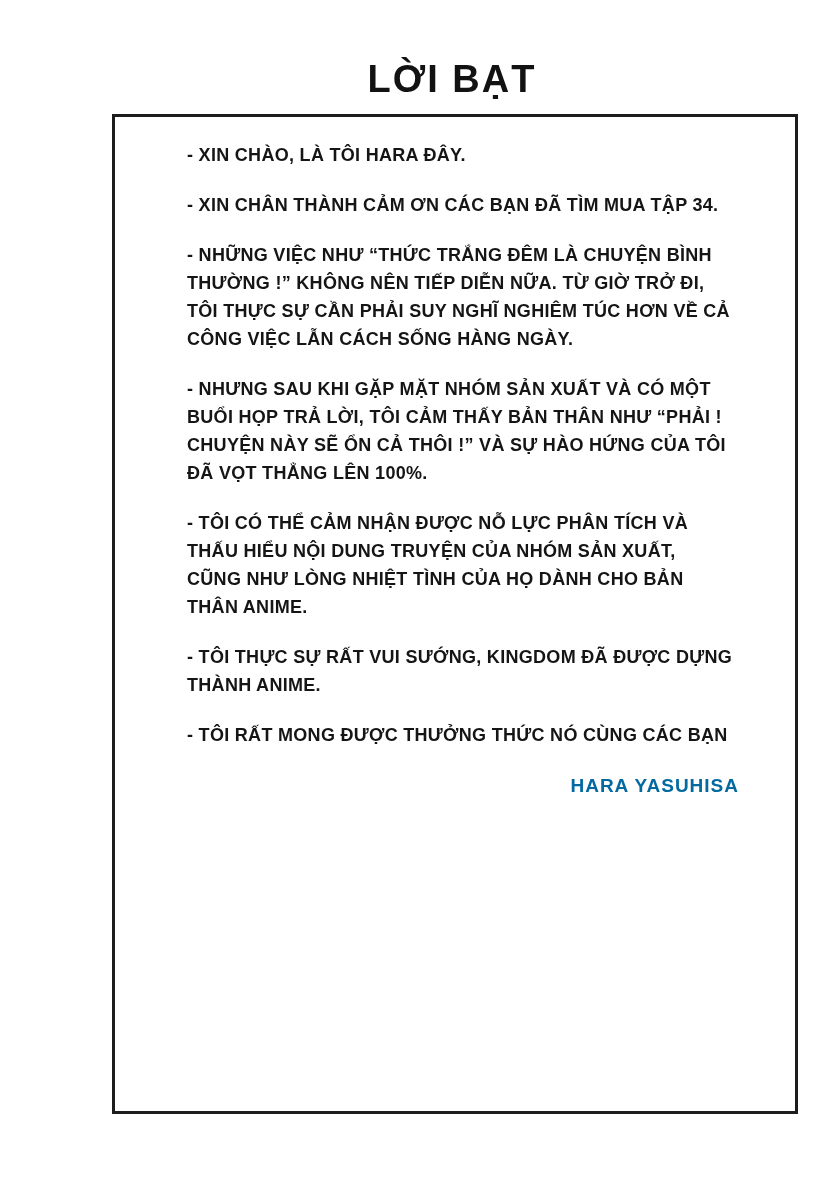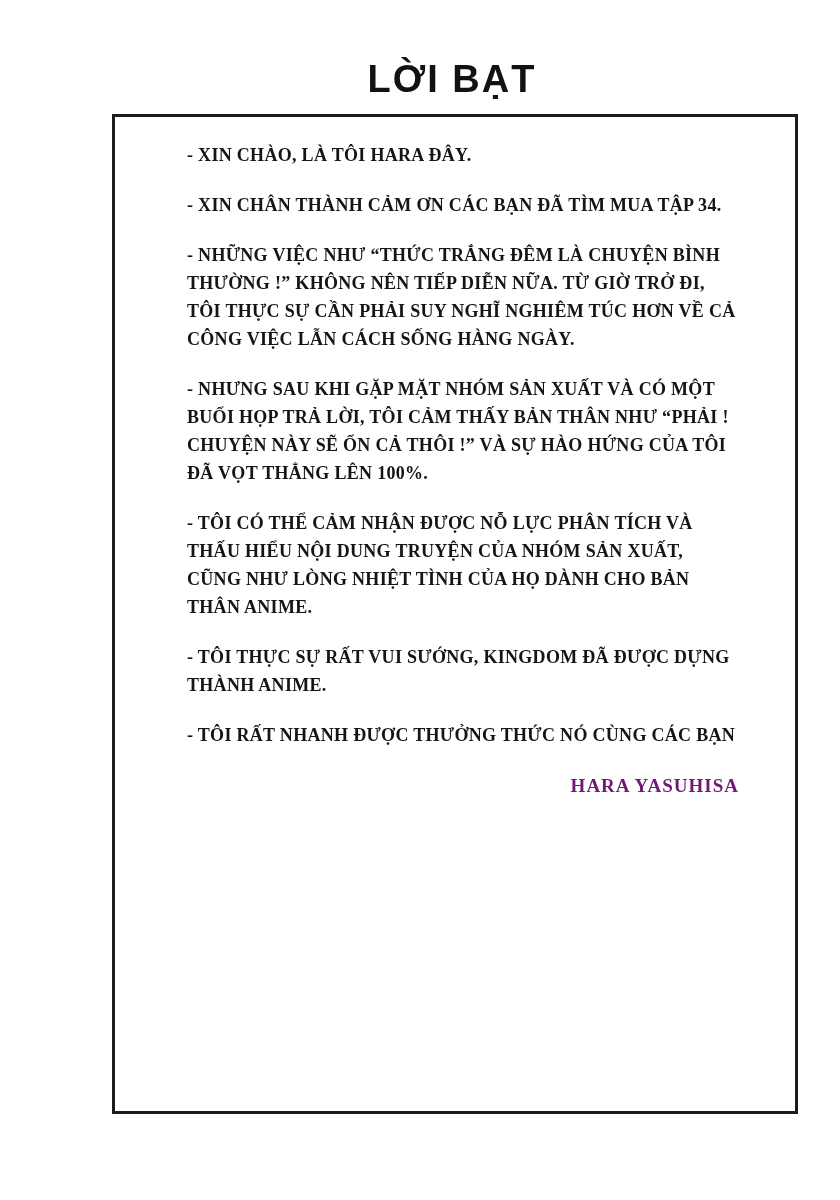--- a/index.html
+++ b/index.html
@@ -31,56 +31,55 @@
   }
   .afterword-box {
     position: absolute;
     left: 80px;
     top: 82px;
     width: 686px;
     height: 1000px;
     border: 3px solid #1c1c1c;
     background: #ffffff;
     padding: 16px 34px 0 56px;
-    font-family: Liberation Serif, serif;
   }
   .para {
     font-size: 18px;
     font-weight: 700;
     line-height: 28px;
     letter-spacing: 0.3px;
     color: #151515;
     margin-bottom: 22px;
     white-space: nowrap;
   }
   .signature {
     margin-top: 26px;
     text-align: right;
     padding-right: 14px;
     font-size: 19px;
     font-weight: 700;
     letter-spacing: 1px;
-    color: #701a75;
+    color: #0369a1;
   }
 </style>
 </head>
 <body>
 
 <div class="page">
 
   <div class="page-title">LỜI BẠT</div>
 
   <div class="afterword-box">
 
     <div>
         <div class="para">- XIN CHÀO, LÀ TÔI HARA ĐÂY.</div>
         <div class="para">- XIN CHÂN THÀNH CẢM ƠN CÁC BẠN ĐÃ TÌM MUA TẬP 34.</div>
         <div class="para">- NHỮNG VIỆC NHƯ “THỨC TRẮNG ĐÊM LÀ CHUYỆN BÌNH<br>THƯỜNG !” KHÔNG NÊN TIẾP DIỄN NỮA. TỪ GIỜ TRỞ ĐI,<br>TÔI THỰC SỰ CẦN PHẢI SUY NGHĨ NGHIÊM TÚC HƠN VỀ CẢ<br>CÔNG VIỆC LẪN CÁCH SỐNG HÀNG NGÀY.</div>
         <div class="para">- NHƯNG SAU KHI GẶP MẶT NHÓM SẢN XUẤT VÀ CÓ MỘT<br>BUỔI HỌP TRẢ LỜI, TÔI CẢM THẤY BẢN THÂN NHƯ “PHẢI !<br>CHUYỆN NÀY SẼ ỔN CẢ THÔI !” VÀ SỰ HÀO HỨNG CỦA TÔI<br>ĐÃ VỌT THẲNG LÊN 100%.</div>
         <div class="para">- TÔI CÓ THỂ CẢM NHẬN ĐƯỢC NỖ LỰC PHÂN TÍCH VÀ<br>THẤU HIỂU NỘI DUNG TRUYỆN CỦA NHÓM SẢN XUẤT,<br>CŨNG NHƯ LÒNG NHIỆT TÌNH CỦA HỌ DÀNH CHO BẢN<br>THÂN ANIME.</div>
         <div class="para">- TÔI THỰC SỰ RẤT VUI SƯỚNG, KINGDOM ĐÃ ĐƯỢC DỰNG<br>THÀNH ANIME.</div>
-        <div class="para">- TÔI RẤT NHANH ĐƯỢC THƯỞNG THỨC NÓ CÙNG CÁC BẠN</div>
+        <div class="para">- TÔI RẤT MONG ĐƯỢC THƯỞNG THỨC NÓ CÙNG CÁC BẠN</div>
       </div>
 
     <div class="signature">HARA YASUHISA</div>
   </div>
 
 </div>
 
 </body></html>

